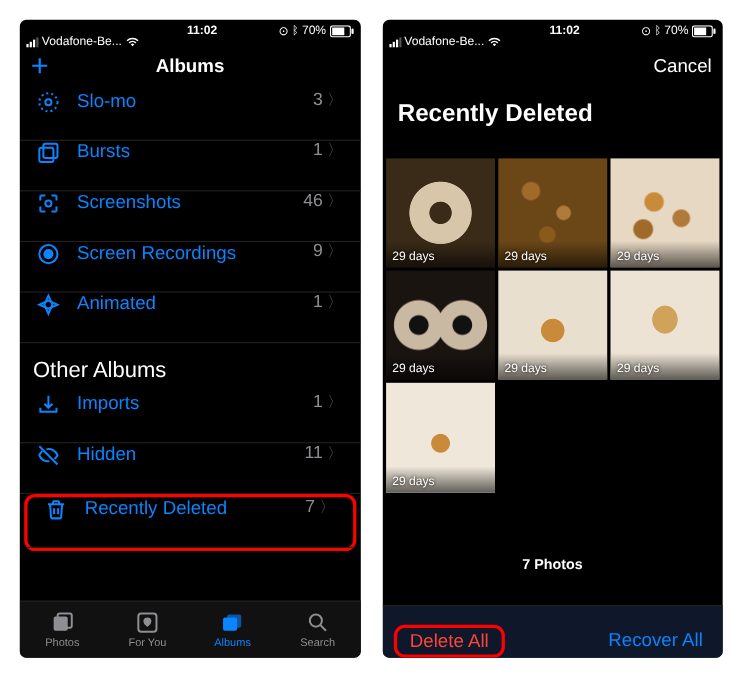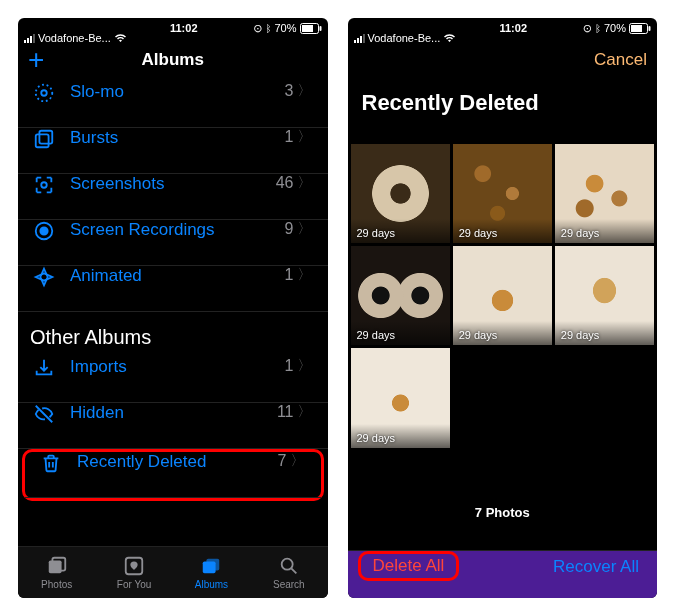--- a/index.html
+++ b/index.html
@@ -45,21 +45,21 @@
     display:flex;
     align-items:center;
     padding: 0 10px;
     position:relative;
   }
   .nav-title {
     position:absolute; left:0; right:0; text-align:center;
     font-size:17px; font-weight:600; color:#fff;
   }
   .nav-left { color:#0a84ff; font-size:28px; font-weight:300; z-index:2;}
-  .nav-right { margin-left:auto; color:#fdba74; font-size:17px; z-index:2;}
+  .nav-right { margin-left:auto; color:#ffffff; font-size:17px; z-index:2;}
   .list { flex:1; overflow:hidden; }
   .row {
     display:flex; align-items:flex-start; height:46px; padding:0 16px 0 12px;
     border-bottom:1px solid #222;
   }
   .row-icon { width:28px; display:flex; justify-content:center; align-items:center; color:#0a84ff;}
   .row-label { flex:1; color:#0a84ff; font-size:17px; padding-left:12px;}
   .row-count { color:#8e8e93; font-size:16px; margin-right:4px;}
   .row-chev { color:#555; font-size:14px;}
   .section-header {
@@ -88,21 +88,21 @@
   }
   .thumb-grad {
     position:absolute; left:0; right:0; bottom:0; height:24px;
     background:linear-gradient(transparent, rgba(0,0,0,0.6));
   }
   .info-block {
     text-align:center; padding:12px 18px; color:#8e8e93; font-size:12px; line-height:1.35;
   }
   .info-title { color:#fff; font-size:13px; font-weight:600; margin-bottom:16px;}
   .bottom-bar {
-    height:48px; display:flex; align-items:flex-start; padding:0 10px; background:#4c1d95;
+    height:48px; display:flex; align-items:flex-end; padding:0 10px; background:#0f172a;
     border-top:1px solid #222;
   }
   .bottom-bar .spacer { flex:1; }
   .bbtn { color:#0a84ff; font-size:17px; padding:6px 8px; }
   .bbtn-danger { color:#ff453a; }
   .highlight-box2 { border:3px solid #ff0000; border-radius:10px; padding:2px 4px; }
 
   
   .t-donut { background:radial-gradient(circle at 50% 50%, #3a2b18 0 14%, #d7c6a9 15% 40%, #3a2b18 41% 100%); }
   .t-nuts1 { background:radial-gradient(circle at 30% 30%, #a06a2a 0 8%, transparent 9%), radial-gradient(circle at 60% 50%, #b07a3a 0 8%, transparent 9%), radial-gradient(circle at 45% 70%, #8a5a1a 0 8%, transparent 9%), #6b4718; }

